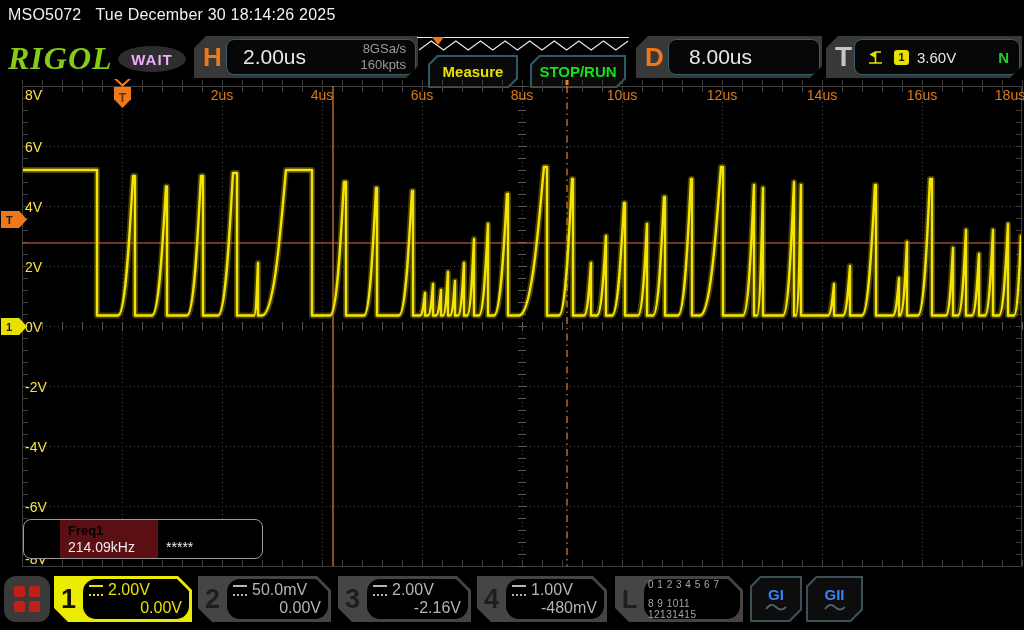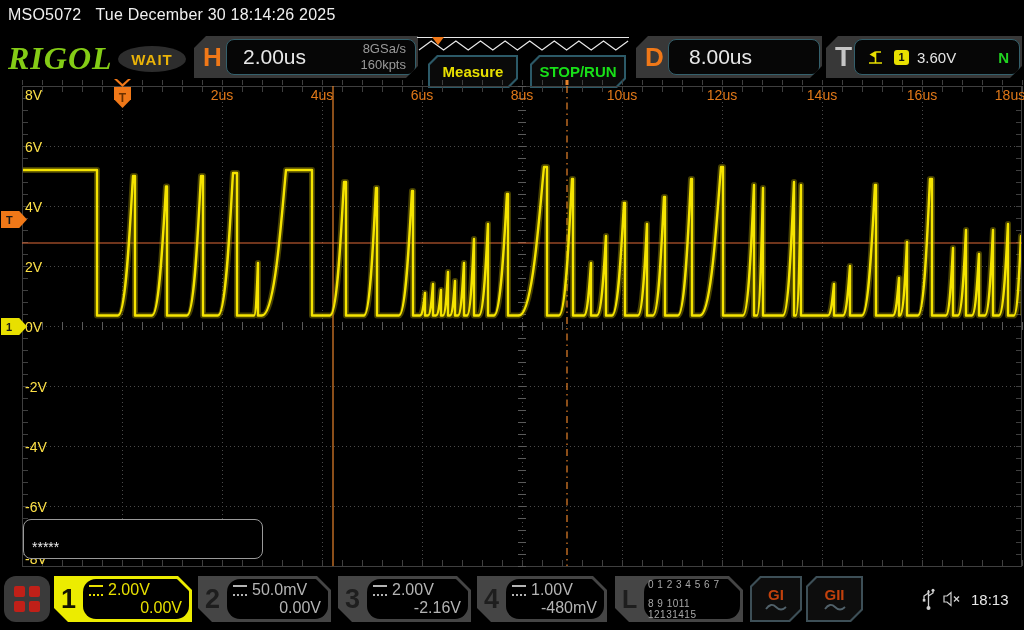--- a/index.html
+++ b/index.html
@@ -8,21 +8,21 @@
 
   
   #titlebar{position:absolute;left:8px;top:6px;color:#f0f0f0;font-size:16px;letter-spacing:.2px;}
   #titlebar .model{margin-right:14px;}
 
   
   #logo{position:absolute;left:8px;top:40px;font-family:"Liberation Serif","DejaVu Serif",serif;
     font-weight:bold;font-style:italic;font-size:32px;color:#84cc16;letter-spacing:1px;}
   #wait-badge{position:absolute;left:118px;top:46px;width:68px;height:26px;background:#2d2d2d;
     border-radius:50%;display:flex;align-items:center;justify-content:center;
-    color:#eab308;font-weight:bold;font-size:15px;letter-spacing:1px;}
+    color:#f0abfc;font-weight:bold;font-size:15px;letter-spacing:1px;}
   .hgroup{position:absolute;top:36px;height:42px;background:#383838;
     clip-path:polygon(12px 0,100% 0,100% calc(100% - 12px),calc(100% - 12px) 100%,0 100%,0 12px);}
   .hgroup .glabel{position:absolute;left:9px;top:50%;transform:translateY(-50%);
     font-size:26px;font-weight:bold;color:#f07818;}
   .hgroup .glabel.gray{color:#c6c6c6;font-size:28px;}
   .val-box{position:absolute;top:3px;bottom:3px;background:#060606;border:1px solid #34606c;
     border-radius:8px;display:flex;align-items:center;}
   #h-group{left:194px;width:224px;}
   #h-group .val-box{left:32px;right:2px;}
   #h-scale{color:#e8e8e8;font-size:21px;margin-left:16px;}
@@ -98,21 +98,21 @@
     border-bottom:2px dotted currentColor;}
 
   #logic-box .ch-content{font-size:10px;color:#a8a8a8;line-height:11px;letter-spacing:.5px;
     justify-content:center;padding-left:4px;gap:8px;}
   #logic-box .ch-num{font-size:25px;}
 
   .gen-btn{position:absolute;top:576px;height:46px;background:#3d4f57;
     clip-path:polygon(10px 0,100% 0,100% calc(100% - 12px),calc(100% - 12px) 100%,0 100%,0 10px);}
   .gen-btn .inner{position:absolute;inset:2px;background:#0d0d0d;
     clip-path:polygon(9px 0,100% 0,100% calc(100% - 11px),calc(100% - 11px) 100%,0 100%,0 9px);
-    display:flex;flex-direction:column;align-items:center;justify-content:center;color:#c2410c;}
+    display:flex;flex-direction:column;align-items:center;justify-content:center;color:#3b82f6;}
   .gen-btn .glab{font-size:15px;font-weight:bold;line-height:15px;}
   #gen1{left:750px;width:52px;}
   #gen2{left:806px;width:57px;}
 
   #status-right{position:absolute;left:922px;top:585px;width:100px;height:28px;display:flex;
     align-items:center;gap:8px;color:#e8e8e8;}
   #clock{font-size:15px;}
 </style>
 </head>
 <body>
@@ -531,20 +531,24 @@
   <span class="time-label" style="left: 200px; top: 17px;">2us</span><span class="time-label" style="left: 300px; top: 17px;">4us</span><span class="time-label" style="left: 400px; top: 17px;">6us</span><span class="time-label" style="left: 500px; top: 17px;">8us</span><span class="time-label" style="left: 600px; top: 17px;">10us</span><span class="time-label" style="left: 700px; top: 17px;">12us</span><span class="time-label" style="left: 800px; top: 17px;">14us</span><span class="time-label" style="left: 900px; top: 17px;">16us</span><span class="time-label" style="left: 988px; top: 17px;">18us</span><span class="volt-label" style="left: 3px; top: 17px;">8V</span><span class="volt-label" style="left: 3px; top: 69px;">6V</span><span class="volt-label" style="left: 3px; top: 129px;">4V</span><span class="volt-label" style="left: 3px; top: 189px;">2V</span><span class="volt-label" style="left: 3px; top: 249px;">0V</span><span class="volt-label" style="left: 3px; top: 309px;">-2V</span><span class="volt-label" style="left: 3px; top: 369px;">-4V</span><span class="volt-label" style="left: 3px; top: 429px;">-6V</span><span class="volt-label" style="left: 3px; top: 481px;">-8V</span></div>
 
   <div id="trig-flag-notch">
       <div class="in"></div>
     </div>
   <div id="trig-flag" class="marker">T</div>
   <div id="trig-level-marker" class="marker">T</div>
   <div id="ch1-marker" class="marker">1</div>
 
   <div id="meas-panel">
+    <div id="meas-item-0" class="meas-item">
+      <div class="m-label">Freq1</div>
+      <div class="m-value">214.09kHz</div>
+    </div>
     <div id="meas-item-1" class="meas-item">
       <div class="m-label">-Width2</div>
       <div class="m-value">*****</div>
     </div>
   </div>
 
   <div id="menu-icon">
     <span></span>
       <span></span>
     <span></span>
@@ -610,30 +614,14 @@
   </div>
   <div id="gen2" class="gen-btn">
     <div class="inner">
       <span class="glab">GII</span>
       <svg width="22" height="10" viewBox="0 0 22 10">
         <path d="M1,7 Q6,0 11,5 T21,5" stroke="#51616a" stroke-width="1.8" fill="none"></path>
       </svg>
     </div>
   </div>
 
-  <div id="status-right">
-    <svg width="13" height="24" viewBox="0 0 13 24">
-      <g stroke="#d0d0d0" stroke-width="1.3" fill="none">
-        <path d="M6.5,21 L6.5,3 M6.5,6 L2,9 L2,12 M6.5,9 L11,6 L11,4"></path>
-      </g>
-      <circle cx="6.5" cy="21" r="2" fill="#d0d0d0"></circle>
-      <rect x="0.8" y="12" width="2.6" height="2.6" fill="#d0d0d0"></rect>
-      <circle cx="11" cy="3.2" r="1.5" fill="#d0d0d0"></circle>
-      <path d="M6.5,3 L4.8,5.6 L8.2,5.6 Z" fill="#d0d0d0"></path>
-    </svg>
-    <svg width="20" height="16" viewBox="0 0 20 16">
-      <path d="M1,5 L4,5 L8,1.5 L8,14.5 L4,11 L1,11 Z" fill="none" stroke="#d0d0d0" stroke-width="1.2"></path>
-      <path d="M11,5.5 L16,10.5 M16,5.5 L11,10.5" stroke="#d0d0d0" stroke-width="1.4"></path>
-    </svg>
-    <span id="clock">18:13</span>
-  </div>
 
 </div>
 
 </body></html>

